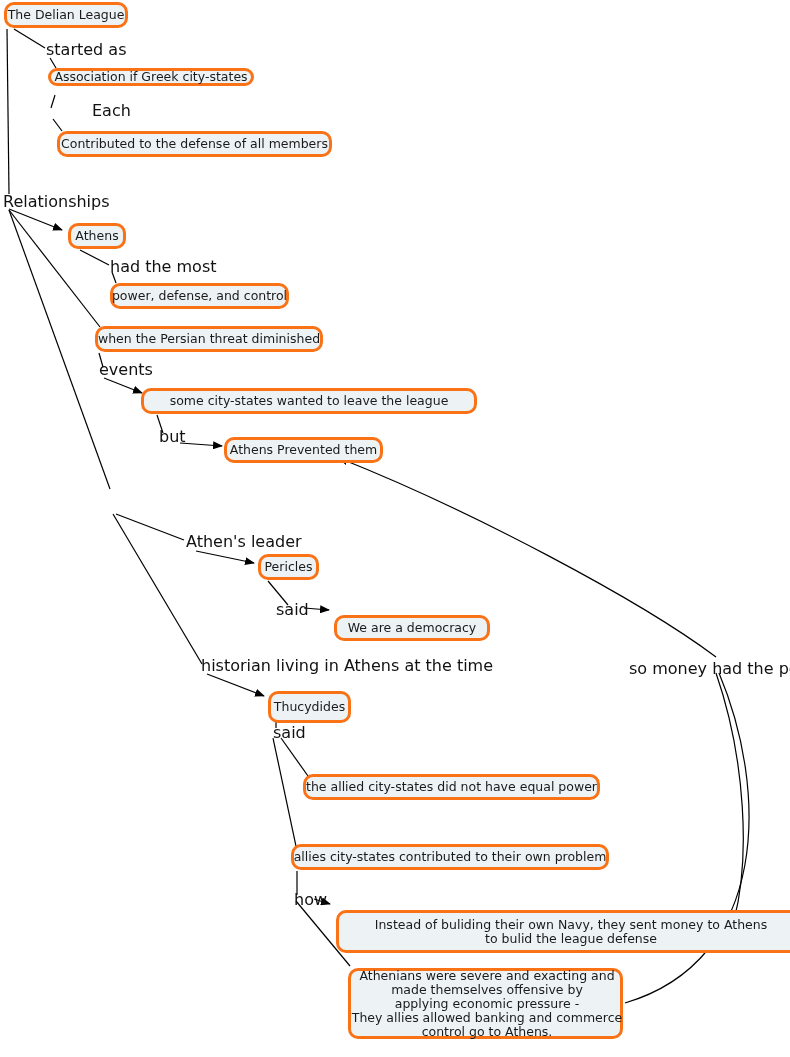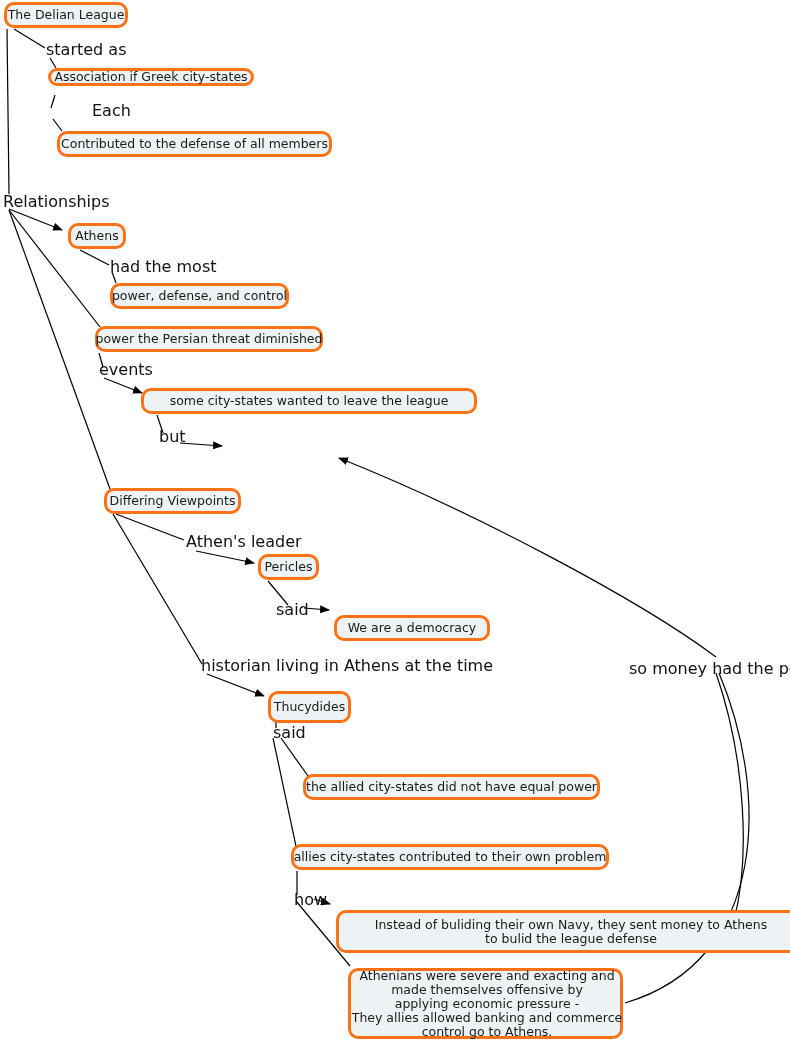--- a/index.html
+++ b/index.html
@@ -121,23 +121,23 @@
 
       <path d="M719,673 C768,790 770,960 625,1003"></path>
     </g>
   </svg>
 
   <div class="node" style="left:4px;top:2px;width:124px;height:26px;">The Delian League</div>
   <div class="node" style="left:48px;top:68px;width:206px;height:18px;">Association if Greek city-states</div>
   <div class="node" style="left:57px;top:131px;width:275px;height:26px;">Contributed to the defense of all members</div>
   <div class="node" style="left:68px;top:223px;width:58px;height:26px;">Athens</div>
   <div class="node" style="left:110px;top:283px;width:179px;height:26px;">power, defense, and control</div>
-  <div class="node" style="left:95px;top:326px;width:228px;height:26px;">power the Persian threat diminished</div>
+  <div class="node" style="left:95px;top:326px;width:228px;height:26px;">when the Persian threat diminished</div>
   <div class="node" style="left:141px;top:388px;width:336px;height:26px;">some city-states wanted to leave the league</div>
-  <div class="node" style="left:104px;top:488px;width:137px;height:26px;">Differing Viewpoints</div>
+  <div class="node" style="left:224px;top:437px;width:159px;height:26px;">Athens Prevented them</div>
   <div class="node" style="left:258px;top:554px;width:61px;height:26px;">Pericles</div>
   <div class="node" style="left:334px;top:615px;width:156px;height:26px;">We are a democracy</div>
   <div class="node" style="left:268px;top:691px;width:83px;height:32px;text-align:right;">Thucydides</div>
   <div class="node" style="left:303px;top:774px;width:297px;height:26px;">the allied city-states did not have equal power</div>
   <div class="node" style="left:291px;top:844px;width:318px;height:26px;">allies city-states contributed to their own problem</div>
   <div class="node" style="left:336px;top:910px;width:470px;height:43px;">Instead of buliding their own Navy, they sent money to Athens
 to bulid the league defense</div>
   <div class="node" style="left:348px;top:968px;width:275px;height:71px;padding-left:12px;">Athenians were severe and exacting and
 made themselves offensive by
 applying economic pressure -

